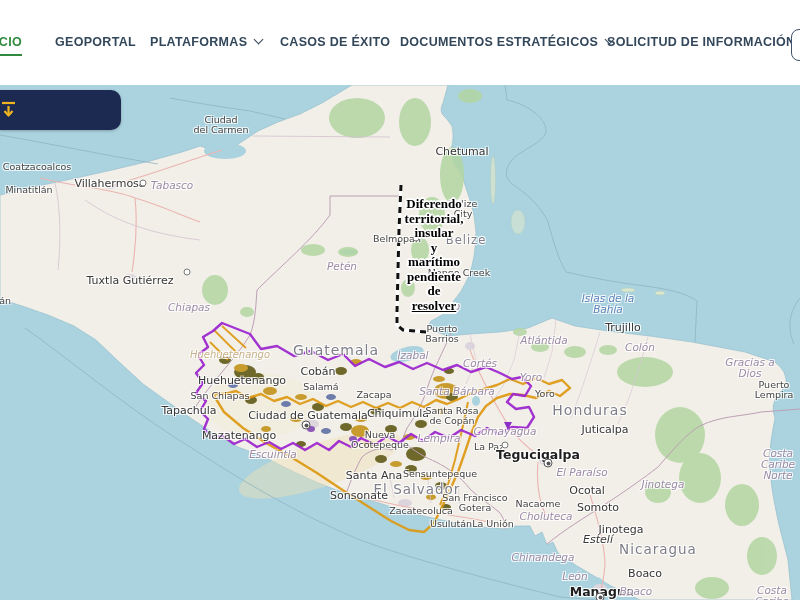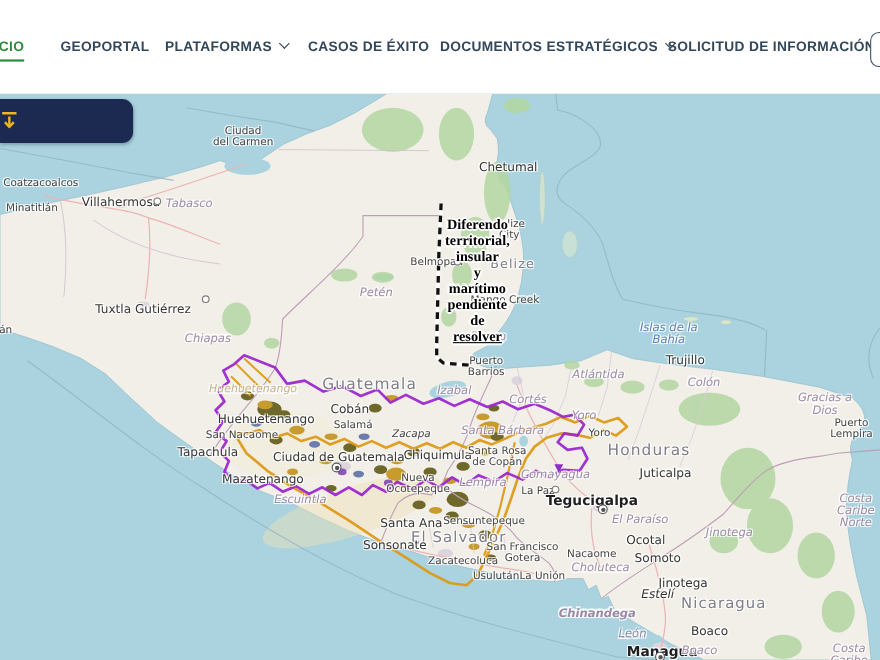--- a/index.html
+++ b/index.html
@@ -231,23 +231,23 @@
         <div class="lbl city-sm" style="left: 463px; top: 124px;">Belize
 City</div>
         <div class="lbl city-sm" style="left: 397px; top: 154px;">Belmopan</div>
         <div class="lbl city-sm" style="left: 459px; top: 188px;">Mango Creek</div>
         <div class="lbl city-sm" style="left: 442px; top: 249px;">Puerto
 Barrios</div>
         <div class="lbl city" style="left: 623px; top: 243px;">Trujillo</div>
         <div class="lbl city" style="left: 242px; top: 296px;">Huehuetenango</div>
         <div class="lbl city" style="left: 318px; top: 287px;">Cobán</div>
         <div class="lbl city-sm" style="left: 321px; top: 302px;">Salamá</div>
-        <div class="lbl city-sm" style="left: 220px; top: 311px;">San Nacaome</div>
+        <div class="lbl city-sm" style="left: 220px; top: 311px;">San Chiapas</div>
         <div class="lbl city" style="left: 189px; top: 326px;">Tapachula</div>
-        <div class="lbl city-sm" style="left: 374px; top: 310px; font-style: italic;">Zacapa</div>
+        <div class="lbl city-sm" style="left: 374px; top: 310px;">Zacapa</div>
         <div class="lbl city" style="left: 398px; top: 329px;">Chiquimula</div>
         <div class="lbl city" style="left: 308px; top: 331px;">Ciudad de Guatemala</div>
         <div class="lbl city-sm" style="left: 452px; top: 331px;">Santa Rosa
 de Copán</div>
         <div class="lbl city-sm" style="left: 545px; top: 309px;">Yoro</div>
         <div class="lbl city" style="left: 605px; top: 345px;">Juticalpa</div>
         <div class="lbl city" style="left: 239px; top: 351px;">Mazatenango</div>
         <div class="lbl city-sm" style="left: 380px; top: 355px;">Nueva
 Ocotepeque</div>
         <div class="lbl city-sm" style="left: 489px; top: 362px;">La Paz</div>
@@ -281,21 +281,21 @@
         <div class="lbl region" style="left: 457px; top: 307px;">Santa Bárbara</div>
         <div class="lbl region" style="left: 439px; top: 354px;">Lempira</div>
         <div class="lbl region" style="left: 505px; top: 347px;">Comayagua</div>
         <div class="lbl region" style="left: 582px; top: 388px;">El Paraíso</div>
         <div class="lbl region" style="left: 750px; top: 283px;">Gracias a
 Dios</div>
         <div class="lbl region" style="left: 778px; top: 380px;">Costa Caribe
 Norte</div>
         <div class="lbl region" style="left: 772px; top: 511px;">Costa Caribe</div>
         <div class="lbl region" style="left: 546px; top: 432px;">Choluteca</div>
-        <div class="lbl region" style="left: 543px; top: 473px; font-weight: bold;">Chinandega</div>
+        <div class="lbl region" style="left: 543px; top: 473px;">Chinandega</div>
         <div class="lbl region" style="left: 273px; top: 370px;">Escuintla</div>
         <div class="lbl region" style="left: 575px; top: 492px;">León</div>
         <div class="lbl region" style="left: 636px; top: 507px;">Boaco</div>
         <div class="lbl region" style="left: 663px; top: 400px;">Jinotega</div>
         <div class="lbl region-faint" style="left: 230px; top: 270px;">Huehuetenango</div>
         <div class="lbl water" style="left: 608px; top: 219px;">Islas de la
 Bahía</div>
       </div>
     <div id="markers">
         <div class="mk ring" style="left: 143px; top: 98px;"></div>

